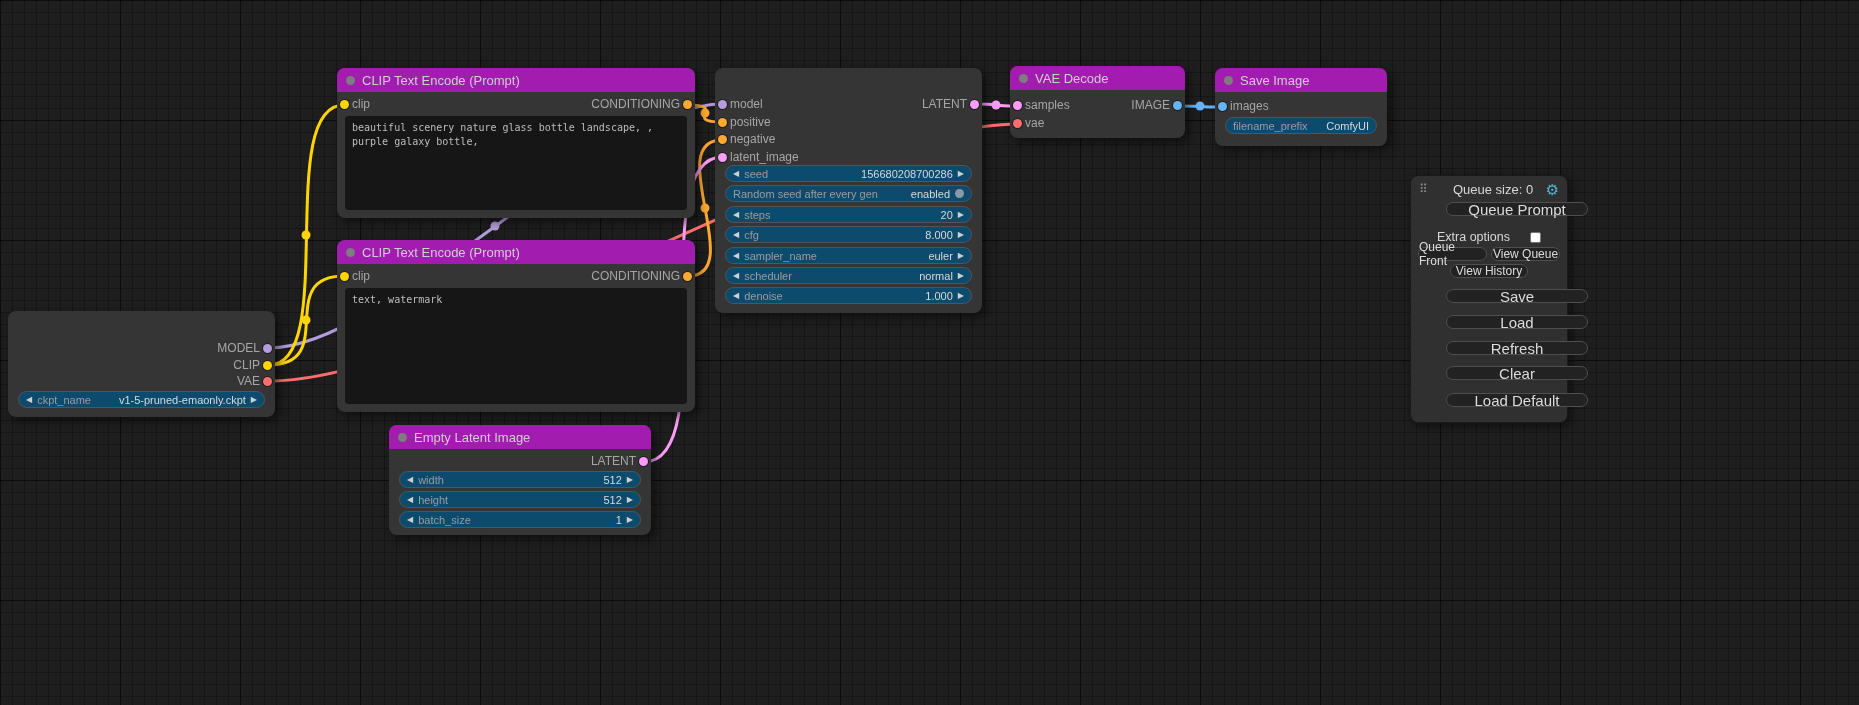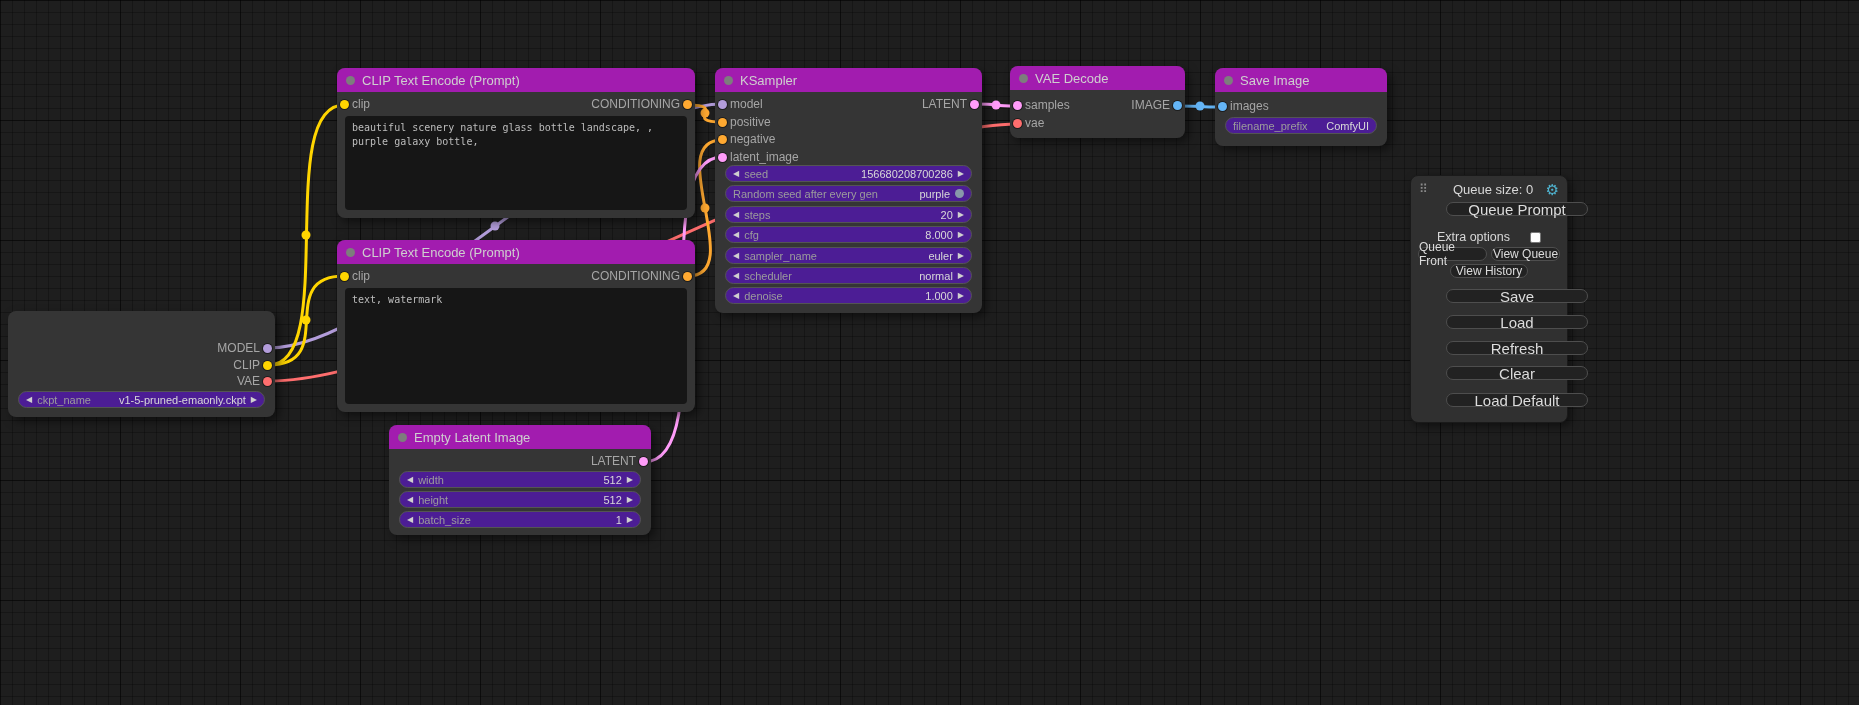--- a/index.html
+++ b/index.html
@@ -32,21 +32,21 @@
         font-size:12px;color:#a6a6a6;padding:0 15px;box-sizing:border-box;}
   .slot-out{justify-content:flex-end;}
   .slot-dual{justify-content:space-between;}
   .slot-dot{position:absolute;top:50%;margin-top:-4.5px;width:9px;height:9px;border-radius:50%;
         box-shadow:0 0 0 1px rgba(0,0,0,.45);}
   .slot-dot.in{left:3px;}
   .slot-dot.out{right:3px;}
   .c-model{background:#B39DDB}.c-clip{background:#FFD500}.c-vae{background:#FF6E6E}
   .c-cond{background:#FFA931}.c-latent{background:#FF9CF9}.c-image{background:#64B5F6}
 
-  .widget{position:absolute;height:17px;background:#4c1d95;border:1px solid #545454;
+  .widget{position:absolute;height:17px;background:#0c4a6e;border:1px solid #545454;
         border-radius:9px;display:flex;align-items:center;gap:5px;
         font-size:11px;padding:0 7px;box-sizing:border-box;color:#d4d4d4;}
   .widget .w-label{color:#9c9c9c;white-space:nowrap;}
   .widget .w-value{margin-left:auto;color:#d8d8d8;white-space:nowrap;}
   .widget .arrow{font-size:8px;color:#cfcfcf;line-height:1;}
   .toggle-dot{width:9px;height:9px;border-radius:50%;background:#8899aa;flex:0 0 auto;}
 
   .textbox{position:absolute;background:#161616;border-radius:4px;color:#bdbdbd;
         font-family:"DejaVu Sans Mono",monospace;font-size:10px;line-height:1.4;
         padding:5px 7px;box-sizing:border-box;white-space:pre-wrap;overflow:hidden;}
@@ -163,24 +163,20 @@
     </div>
     <div class="widget" style="left:10px;right:10px;top:86px">
       <span class="arrow">◀</span>
       <span class="w-label">batch_size</span>
       <span class="w-value">1</span>
       <span class="arrow">▶</span>
     </div>
   </div>
 
   <div class="node" style="left:715px;top:68px;width:267px;height:245px;">
-    <div class="node-title">
-      <span class="collapse-dot"></span>
-      <span>KSampler</span>
-    </div>
     <div class="slot-row" style="top:28px">
       <span class="slot-dot in c-model"></span>
       <span>model</span>
     </div>
     <div class="slot-row slot-out" style="top:28px">
       <span>LATENT</span>
       <span class="slot-dot out c-latent"></span>
     </div>
     <div class="slot-row" style="top:46px">
       <span class="slot-dot in c-cond"></span>
@@ -196,21 +192,21 @@
     </div>
 
     <div class="widget" style="left:10px;right:10px;top:97px">
       <span class="arrow">◀</span>
       <span class="w-label">seed</span>
       <span class="w-value">156680208700286</span>
       <span class="arrow">▶</span>
     </div>
     <div class="widget" style="left:10px;right:10px;top:117px">
       <span class="w-label">Random seed after every gen</span>
-      <span class="w-value">purple</span>
+      <span class="w-value">enabled</span>
       <span class="toggle-dot"></span>
     </div>
     <div class="widget" style="left:10px;right:10px;top:138px">
       <span class="arrow">◀</span>
       <span class="w-label">steps</span>
       <span class="w-value">20</span>
       <span class="arrow">▶</span>
     </div>
     <div class="widget" style="left:10px;right:10px;top:158px">
       <span class="arrow">◀</span>

